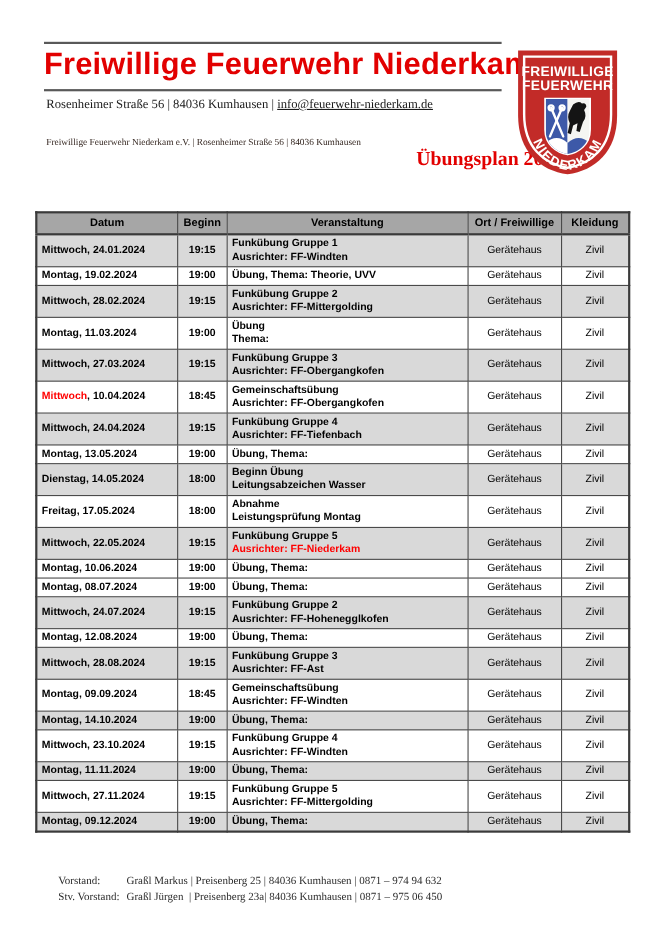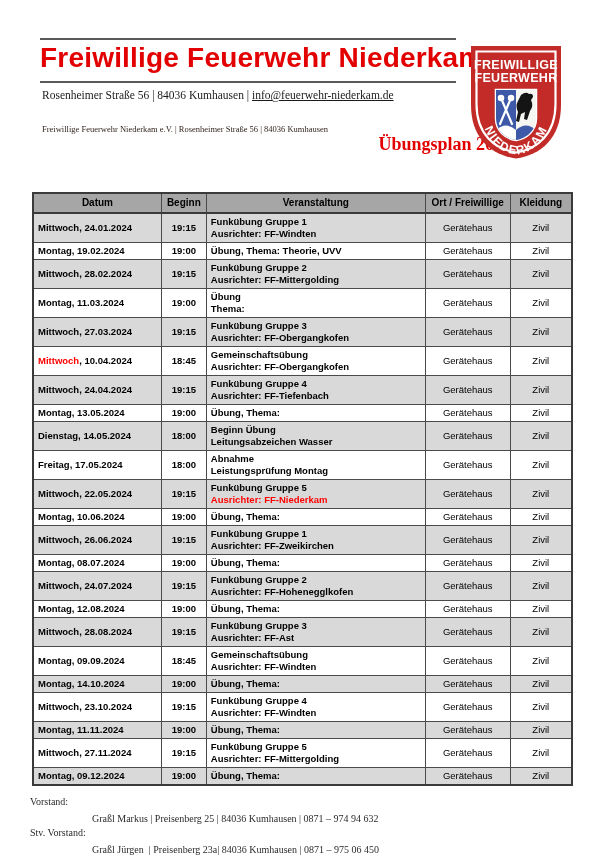--- a/index.html
+++ b/index.html
@@ -41,25 +41,25 @@
      text-align:center;padding:3px 2px;border-bottom:2px solid #3a3a3a;margin-top:12px;}
   #schedule tbody tr{background:#ffffff;padding-left:41px;}
   #schedule tbody tr.alt{background:#d9d9d9;}
   td.c-date{font-weight:bold;padding-left:7px;}
   td.c-time{font-weight:bold;text-align:center;}
   td.c-event{font-weight:bold;text-align:left;padding-left:6px;}
   td.c-ort,td.c-kleid{text-align:center;font-weight:normal;}
   .red{color:#ff0000;}
 
   
-  #footer{left:30px;top:795px;font-family:"Liberation Serif",serif;
+  #footer{left:53px;top:795px;font-family:"Liberation Serif",serif;
      font-size:10px;color:#2b2b2b;line-height:13.5px;}
   .f-row{display:flex;}
   .f-label{width:62px;white-space:pre;}
-  .f-value{white-space:pre;margin-top:17px;}
+  .f-value{white-space:pre;}
 </style>
 </head>
 <body>
 
 <div id="rule-top" class="rule"></div>
 <h1 id="org-title" class="abs">Freiwillige Feuerwehr Niederkam</h1>
 <div id="rule-bot" class="rule"></div>
 
 <div id="address" class="abs">
   <span>Rosenheimer Straße 56 | 84036 Kumhausen | </span><a href="#">info@feuerwehr-niederkam.de</a>
@@ -227,30 +227,20 @@
   </tr>
       <tr>
     <td class="c-date"><span class="red"></span><span>Montag, 10.06.2024</span></td>
     <td class="c-time">19:00</td>
     <td class="c-event">
           <div>Übung, Thema:</div>
         </td>
     <td class="c-ort">Gerätehaus</td>
     <td class="c-kleid">Zivil</td>
   </tr>
-      <tr class="alt">
-    <td class="c-date"><span class="red"></span><span>Mittwoch, 26.06.2024</span></td>
-    <td class="c-time">19:15</td>
-    <td class="c-event">
-          <div>Funkübung Gruppe 1</div>
-          <div>Ausrichter: FF-Zweikirchen</div>
-        </td>
-    <td class="c-ort">Gerätehaus</td>
-    <td class="c-kleid">Zivil</td>
-  </tr>
       <tr>
     <td class="c-date"><span class="red"></span><span>Montag, 08.07.2024</span></td>
     <td class="c-time">19:00</td>
     <td class="c-event">
           <div>Übung, Thema:</div>
         </td>
     <td class="c-ort">Gerätehaus</td>
     <td class="c-kleid">Zivil</td>
   </tr>
       <tr class="alt">

